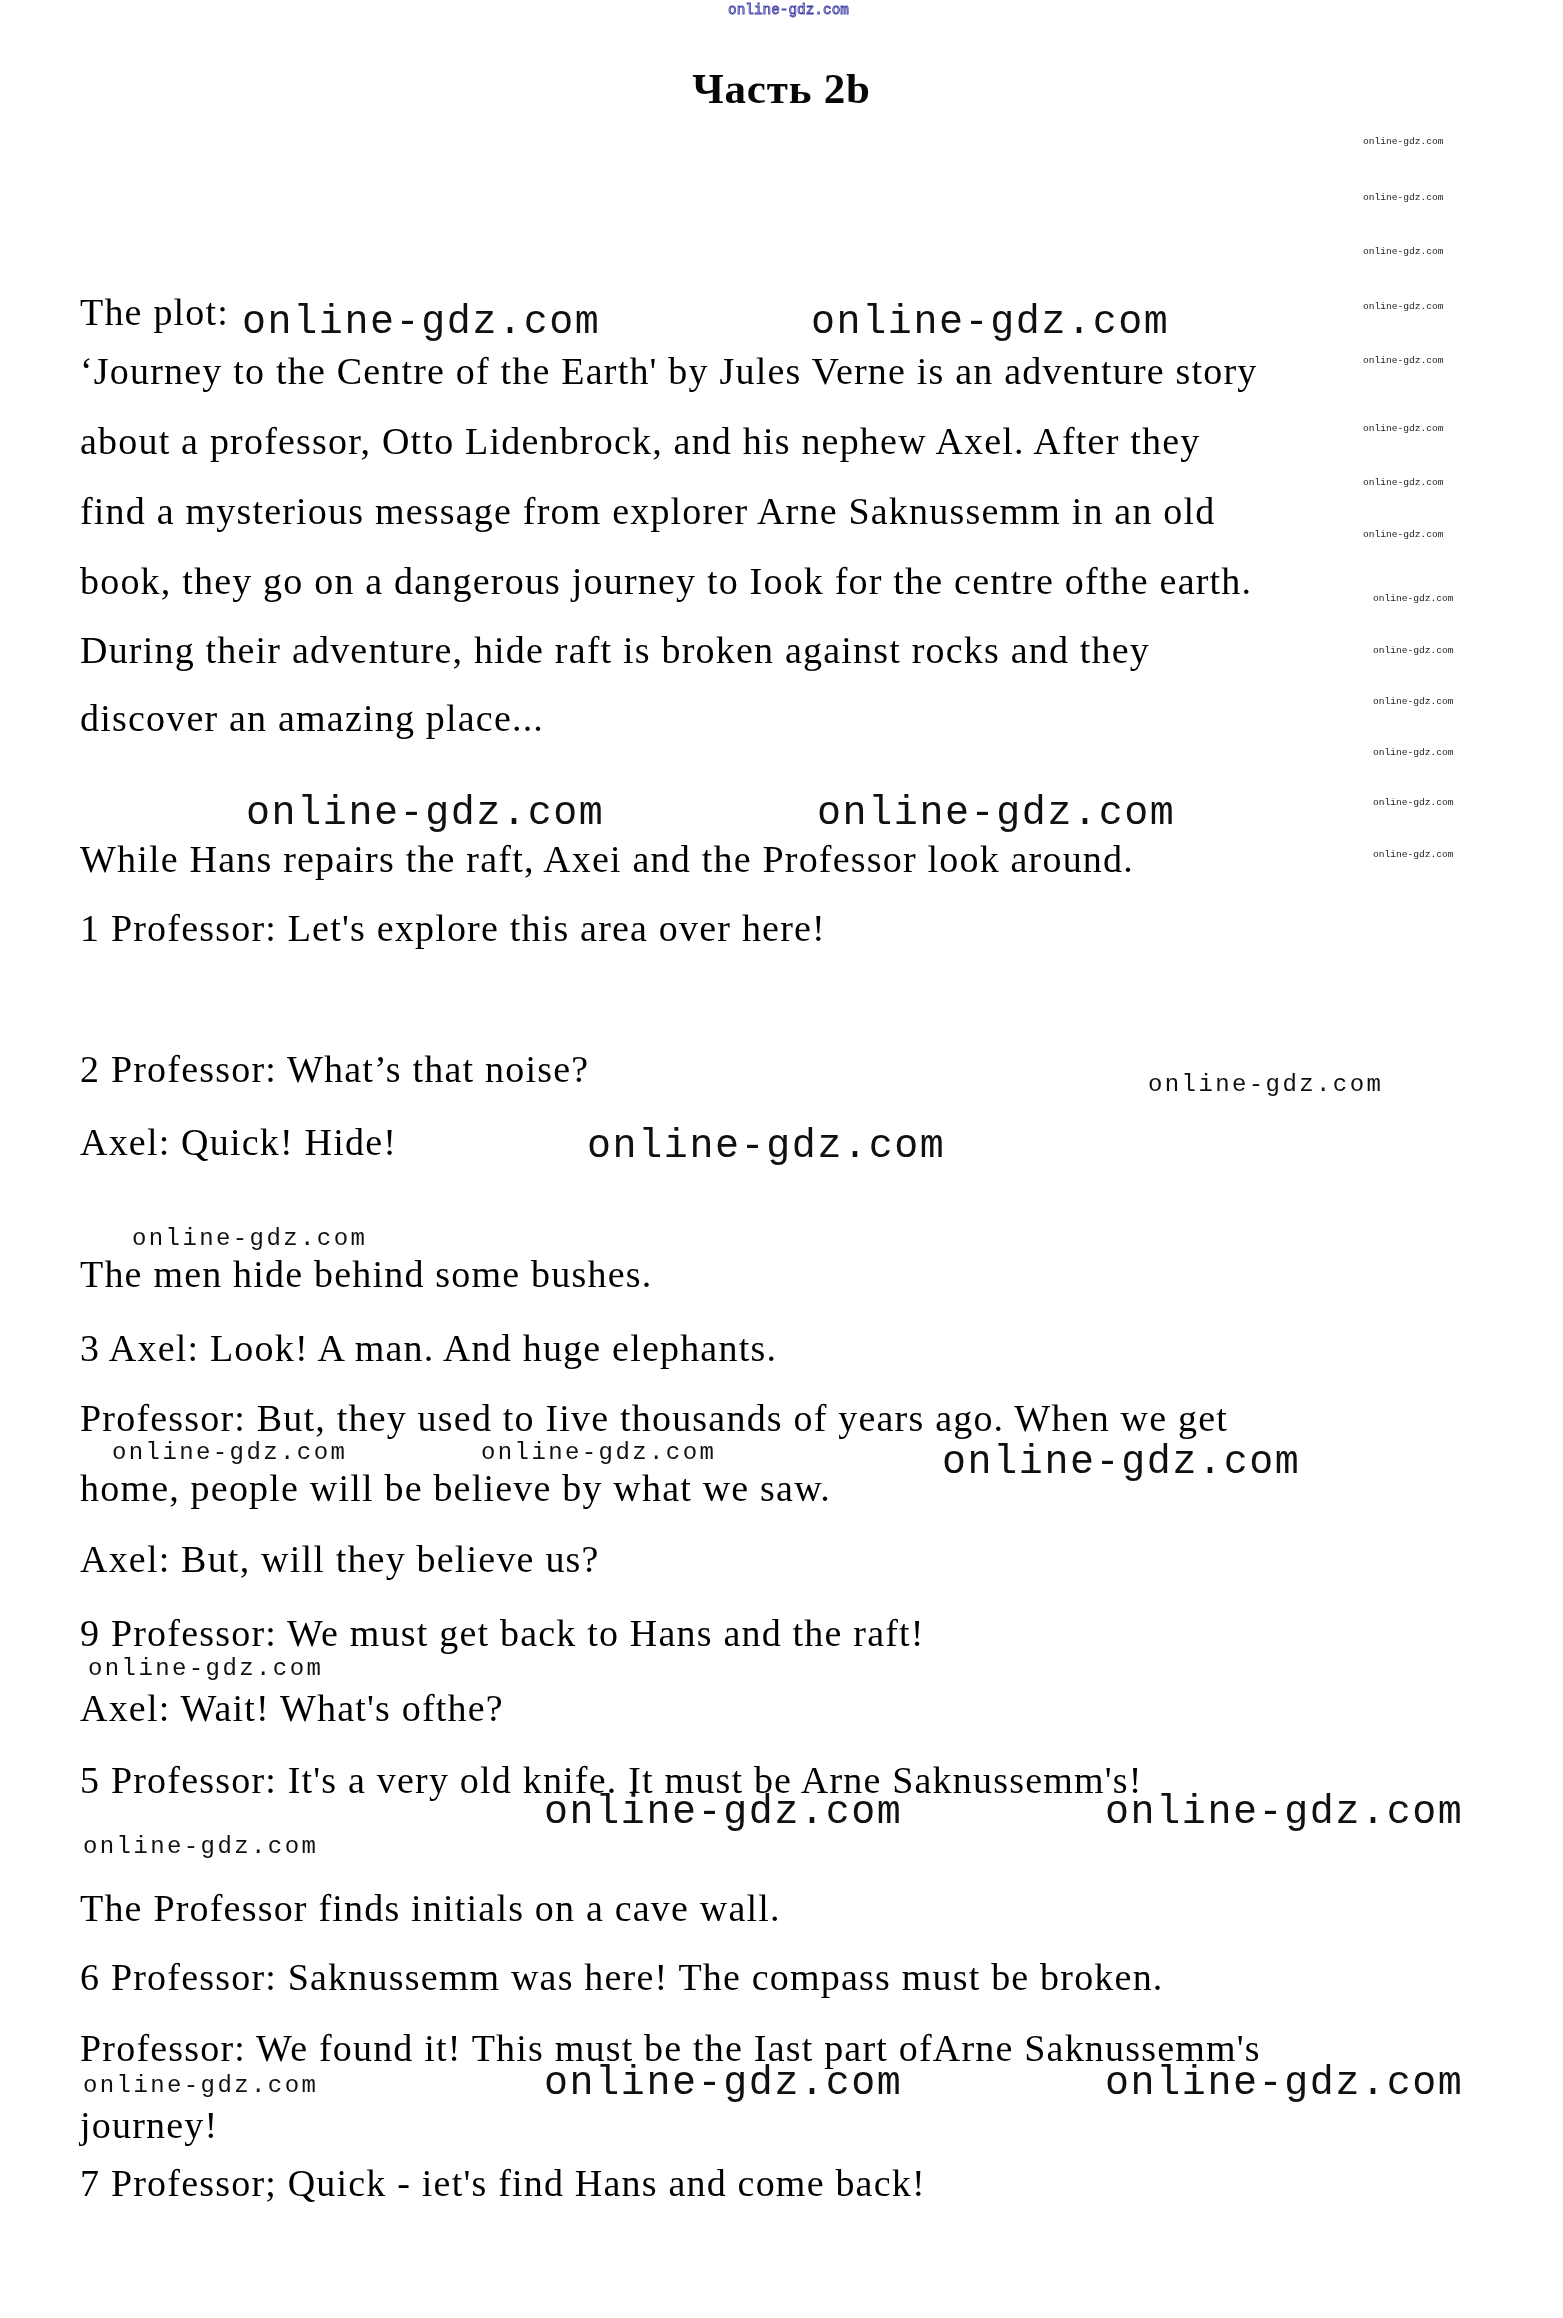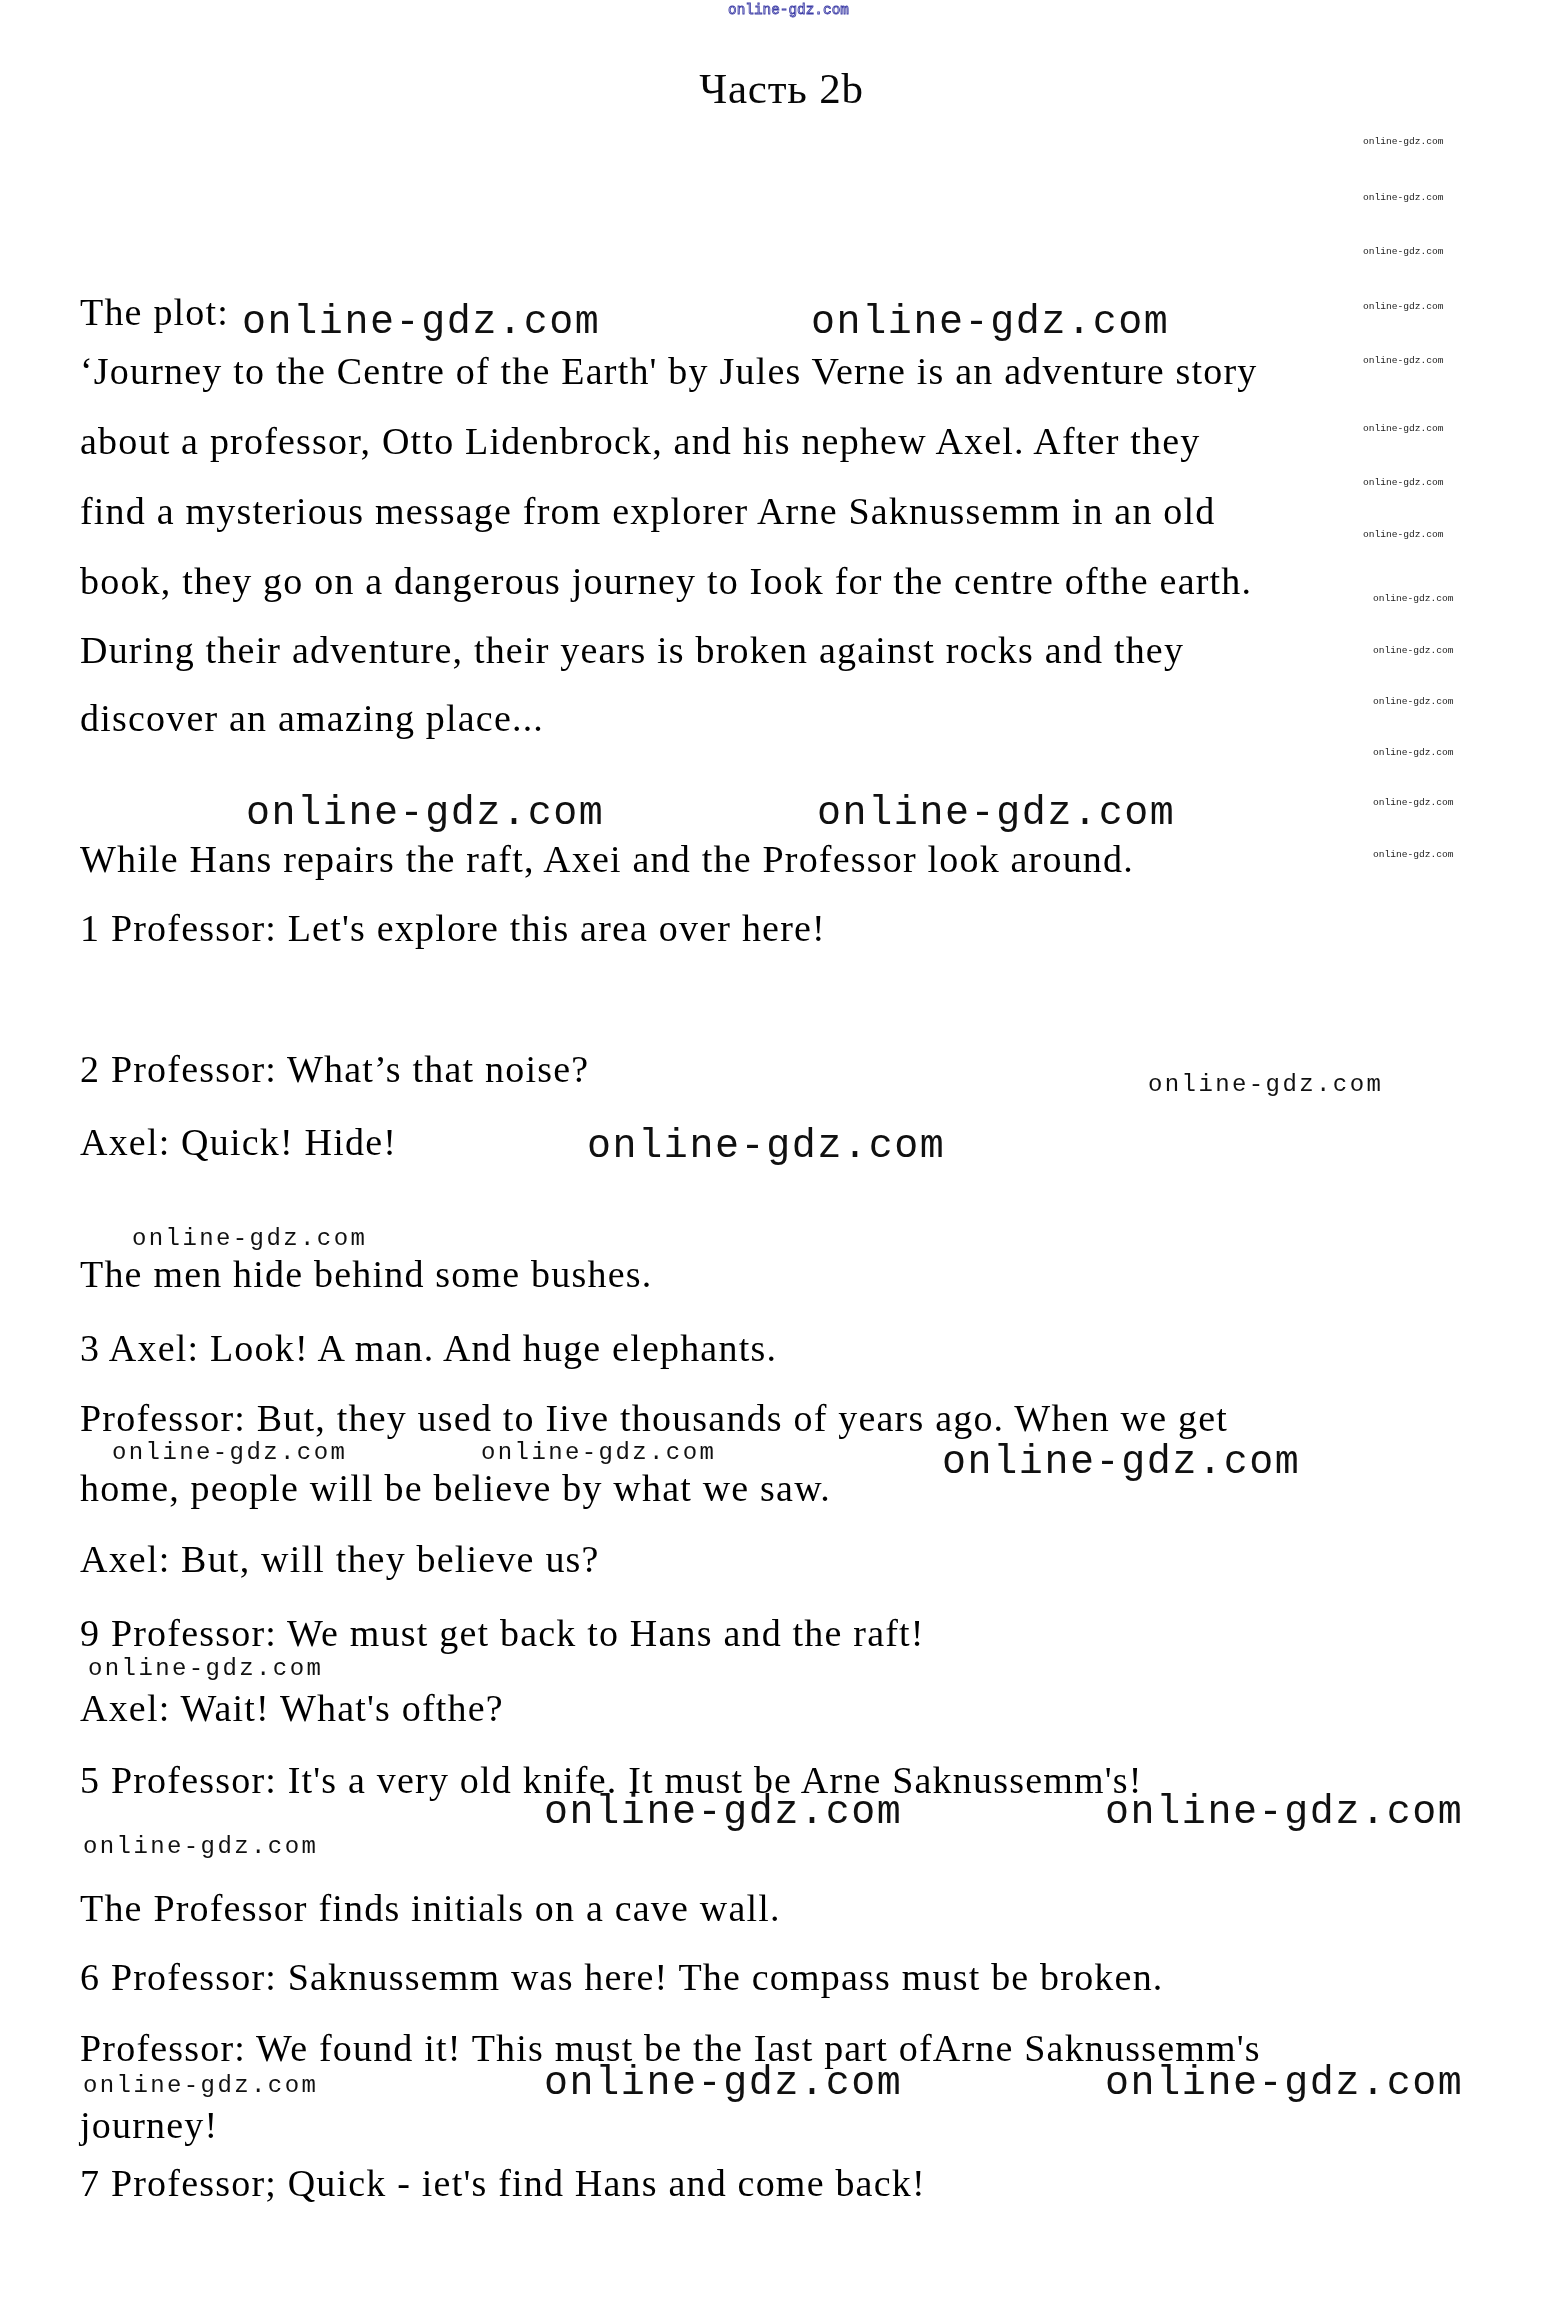--- a/index.html
+++ b/index.html
@@ -4,21 +4,21 @@
 <style>
   html,body{margin:0;padding:0;}
   body{
     width:1563px;height:2319px;position:relative;
     background:#ffffff;overflow:hidden;
     font-family:"Liberation Serif",serif;
   }
   
   .page-title{
     position:absolute;top:64px;left:0;width:100%;
-    text-align:center;font-weight:normal;font-size:43px;
+    text-align:center;font-weight:bold;font-size:43px;
     color:#070707;letter-spacing:0.8px;
     font-family:"Liberation Serif",serif;white-space:nowrap;
   }
   
   .ln{
     position:absolute;left:80px;
     font-size:38px;line-height:45px;letter-spacing:1.2px;
     color:#000000;white-space:nowrap;
     font-family:"Liberation Serif",serif;
   }
@@ -75,21 +75,21 @@
 <div class="wm wm-md" style="left:481px;top:1439px">online-gdz.com</div>
 <div class="wm wm-md" style="left:88px;top:1655px">online-gdz.com</div>
 <div class="wm wm-md" style="left:83px;top:1833px">online-gdz.com</div>
 <div class="wm wm-md" style="left:83px;top:2072px">online-gdz.com</div>
 
 <div class="ln" style="top:290px">The plot:</div>
 <div class="ln" style="top:349px">‘Journey to the Centre of the Earth' by Jules Verne is an adventure story</div>
 <div class="ln" style="top:419px">about a professor, Otto Lidenbrock, and his nephew Axel. After they</div>
 <div class="ln" style="top:489px">find a mysterious message from explorer Arne Saknussemm in an old</div>
 <div class="ln" style="top:559px">book, they go on a dangerous journey to Iook for the centre ofthe earth.</div>
-<div class="ln" style="top:628px">During their adventure, their years is broken against rocks and they</div>
+<div class="ln" style="top:628px">During their adventure, hide raft is broken against rocks and they</div>
 <div class="ln" style="top:696px">discover an amazing place...</div>
 <div class="ln" style="top:837px">While Hans repairs the raft, Axei and the Professor look around.</div>
 <div class="ln" style="top:906px">1 Professor: Let's explore this area over here!</div>
 <div class="ln" style="top:1047px">2 Professor: What’s that noise?</div>
 <div class="ln" style="top:1120px">Axel: Quick! Hide!</div>
 <div class="ln" style="top:1252px">The men hide behind some bushes.</div>
 <div class="ln" style="top:1326px">3 Axel: Look! A man. And huge elephants.</div>
 <div class="ln" style="top:1396px">Professor: But, they used to Iive thousands of years ago. When we get</div>
 <div class="ln" style="top:1466px">home, people will be believe by what we saw.</div>
 <div class="ln" style="top:1537px">Axel: But, will they believe us?</div>

